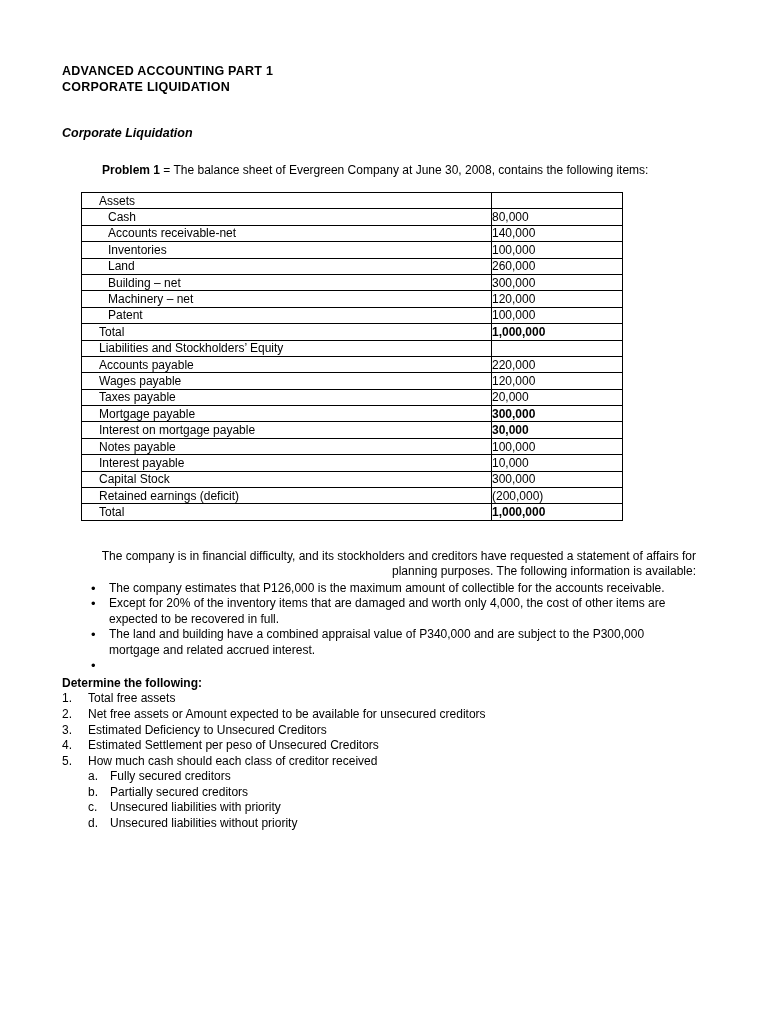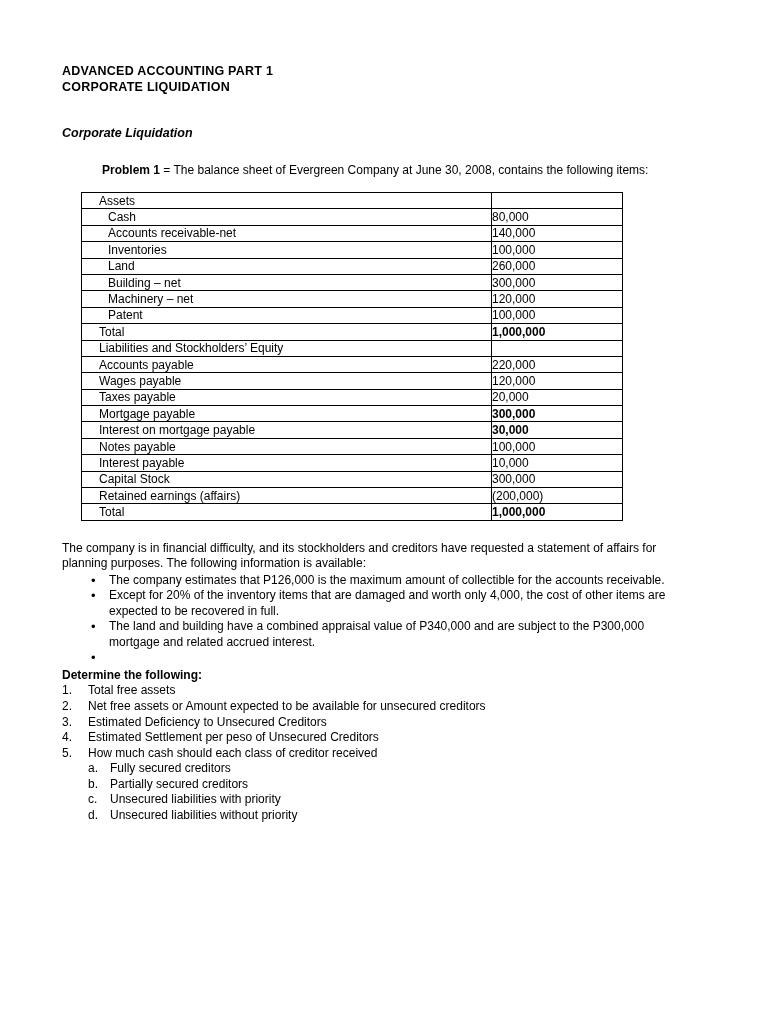--- a/index.html
+++ b/index.html
@@ -90,25 +90,25 @@
     width: 124px;
     padding-right: 6px;
   }
   .bs-table td.bold,
   .bs-table tr.total td {
     font-weight: bold;
   }
 
   
   .para {
-    margin-top: 20px;
+    margin-top: 28px;
     font-size: 12px;
     line-height: 15.5px;
     width: 634px;
-    text-align: left;
+    text-align: right;
   }
 
   
   .bullets {
     margin: 1px 0 0 0;
     padding: 0;
     list-style: none;
   }
   .bullets li {
     position: relative;
@@ -256,21 +256,21 @@
           </tr>
           <tr>
             <td class="label">Interest payable</td>
             <td class="amount">10,000</td>
           </tr>
           <tr>
             <td class="label">Capital Stock</td>
             <td class="amount">300,000</td>
           </tr>
           <tr>
-            <td class="label">Retained earnings (affairs)</td>
+            <td class="label">Retained earnings (deficit)</td>
             <td class="amount">(200,000)</td>
           </tr>
           <tr>
             <td class="label">Total</td>
             <td class="amount bold">1,000,000</td>
           </tr>
         </tbody>
     </table>
 
     <div class="para">The company is in financial difficulty, and its stockholders and creditors have requested a statement of affairs for planning purposes.  The following information is available:</div>

